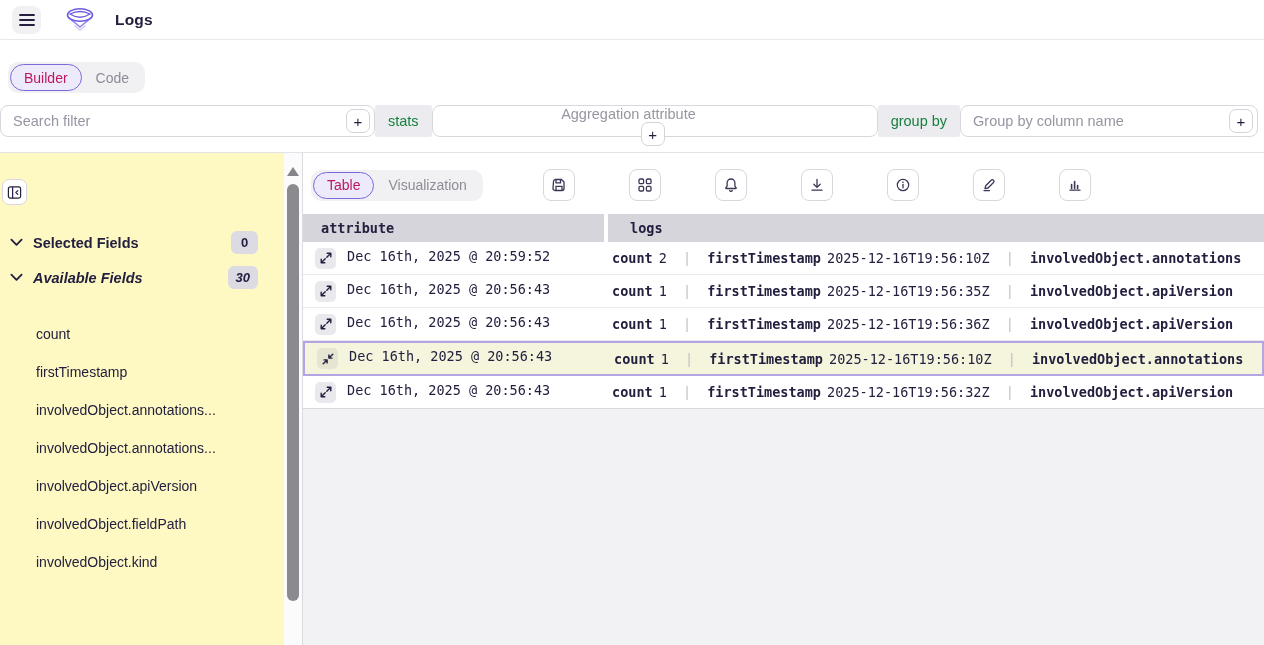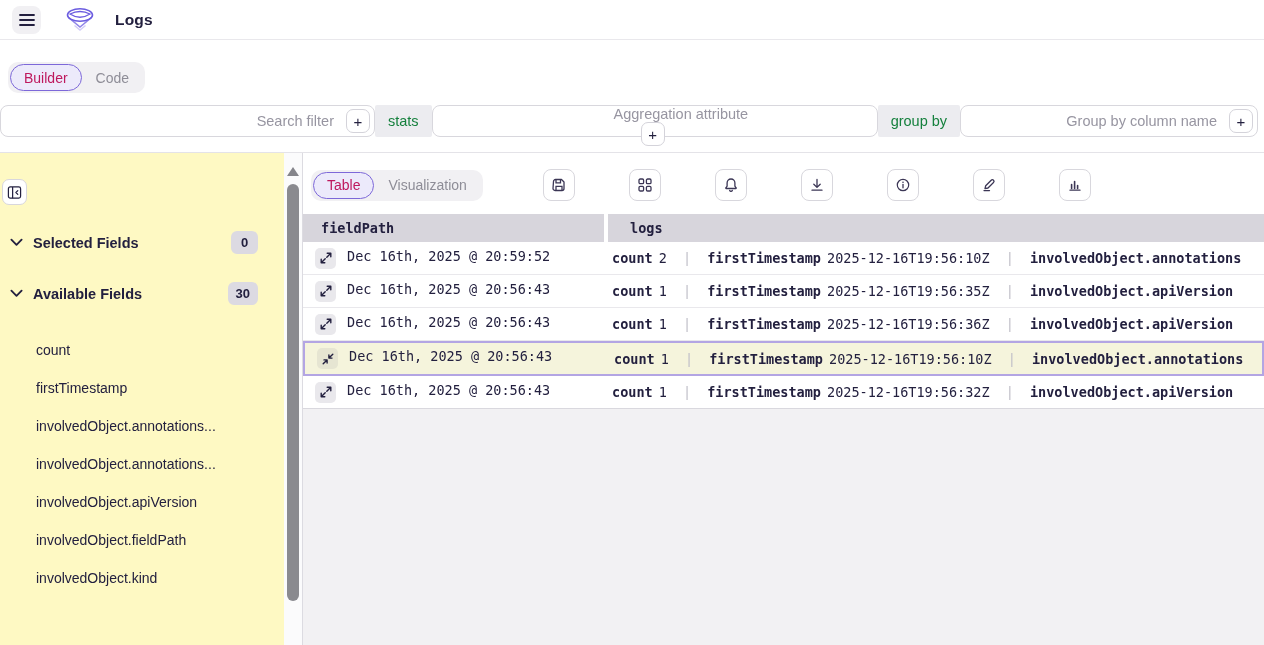--- a/index.html
+++ b/index.html
@@ -17,41 +17,41 @@
   .builder-row { margin:22px 0 0 8px; }
   .segment { display:inline-flex; align-items:center; background:#f1f0f3; border-radius:10px; padding:2px; }
   .chip { border:1.5px solid transparent; background:transparent; border-radius:14px; height:27px;
           padding:0 13px; font-size:14px; color:#8e8d97; cursor:pointer; font-family:inherit; }
   .chip.active { background:#eceafb; border-color:#7d68d9; color:#be185d; }
 
   
   .query-row { display:flex; align-items:stretch; margin-top:12px; height:32px; padding-right:6px; }
   .qinput { display:flex; align-items:center; border:1px solid #d8d7dd; border-radius:8px; background:#fff; }
   .qinput input { flex:1; border:none; outline:none; font-size:14.5px; padding:0 12px;
-                  font-family:inherit; color:#15803d; background:transparent; min-width:0;text-align:right; }
+                  font-family:inherit; color:#15803d; background:transparent; min-width:0; }
   .qinput input::placeholder { color:#9795a1; }
   .plus { width:24px; height:24px; margin-right:4px; flex:0 0 auto; border:1px solid #d4d3da; border-radius:7px;
           background:#fff; font-size:15px; line-height:1; color:#23203f; cursor:pointer;
           display:flex; align-items:center; justify-content:center; font-family:inherit; }
   .qsearch { width:375px; }
   .qagg { width:446px;flex-direction:column; }
   .qgroup { flex:1; }
   .qlabel { background:#ececf0; display:flex; align-items:center; padding:0 13px;
             font-size:14.5px; color:#15803d; border-radius:2px; }
 
   .hdivider { margin-top:15px; border-top:1px solid #e4e3e8; }
 
   
   .content { display:flex; height:493px; }
 
   .sidebar { width:284px; background:#fef9c3; padding-top:26px; flex:0 0 auto; }
   .collapse-btn { width:25px; height:26px; margin-left:2px; background:#fff; border:1px solid #d8d7dd;
                   border-radius:7px; display:flex; align-items:center; justify-content:center; cursor:pointer; }
   .fgroup { display:flex; align-items:center; margin:26px 26px 0 10px; cursor:pointer; }
-  .fgroup + .fgroup { margin-top:28px; }
+  .fgroup + .fgroup { margin-top:12px;font-style:italic; }
   .fgroup .glabel { font-size:14.5px; font-weight:700; margin-left:10px; }
   .badge { margin-left:auto; background:#dcdae2; border-radius:6px; font-size:13px; font-weight:700;
            padding:4px 8px; min-width:27px; text-align:center; color:#23203f; }
   .field-list { list-style:none; margin-top:26px; }
   .field-list li { font-size:14px; padding:11px 10px 11px 36px; cursor:pointer; white-space:nowrap; }
 
   .vscroll { width:18px; flex:0 0 auto; position:relative; background:#fbfbfc; }
   .scroll-arrow { position:absolute; top:14px; left:3px; width:0; height:0;
                   border-left:6px solid transparent; border-right:6px solid transparent;
                   border-bottom:9px solid #85858b; }
@@ -225,21 +225,21 @@
       <button class="iconbtn">
         <svg width="16" height="16" viewBox="0 0 16 16" fill="none">
           <path d="M4.6 11.5 V7.5 M7.6 11.5 V4.5 M10.6 11.5 V8.5" stroke="#3b3655" stroke-width="1.6" stroke-linecap="round"></path>
           <path d="M3 13.2 h10" stroke="#3b3655" stroke-width="1.3" stroke-linecap="round"></path>
         </svg>
       </button>
     </div>
 
     <div class="logtable">
       <div class="thead">
-        <div class="th-ts">fieldPath</div>
+        <div class="th-ts">attribute</div>
         <div class="th-logs">logs</div>
       </div>
 
       <div class="trow">
         <div class="cell-ts">
           <button class="expandbtn">
             <svg width="12" height="12" viewBox="0 0 12 12" fill="none">
               <path d="M7.2 1.2 H10.8 V4.8 M10.8 1.2 L6.8 5.2 M4.8 10.8 H1.2 V7.2 M1.2 10.8 L5.2 6.8" stroke="#23203f" stroke-width="1.4" stroke-linecap="round" stroke-linejoin="round"></path>
             </svg>
           </button>

